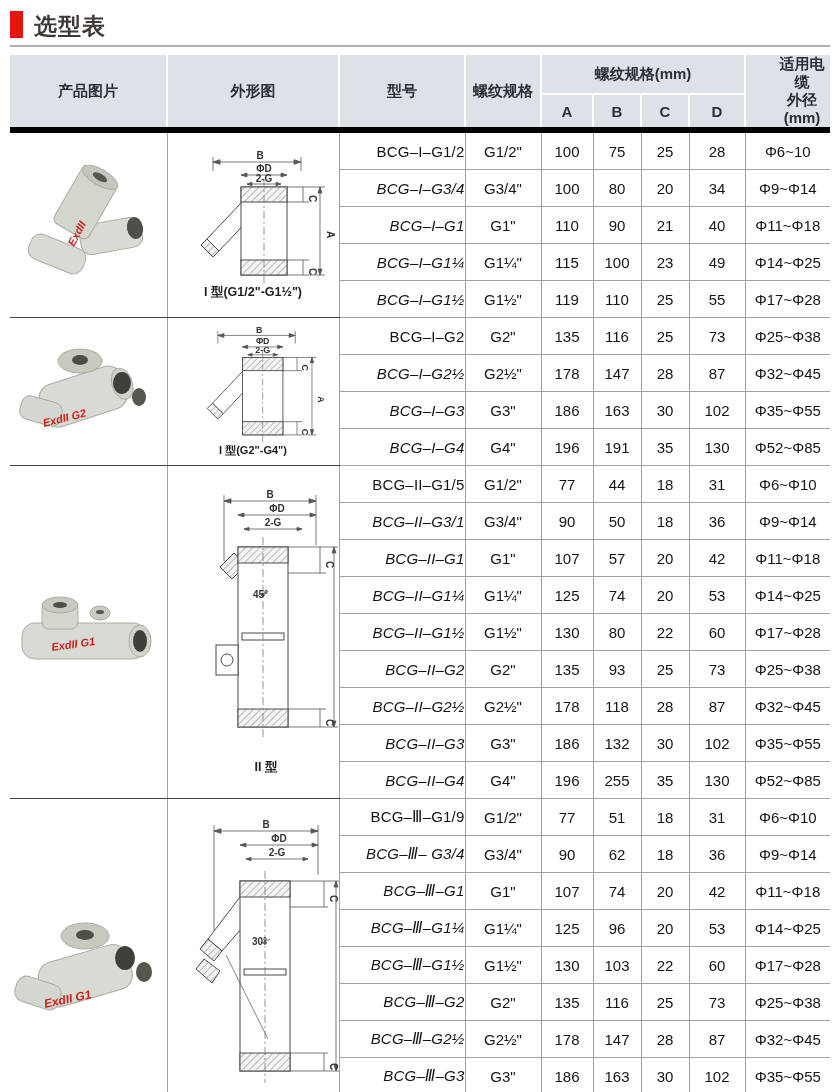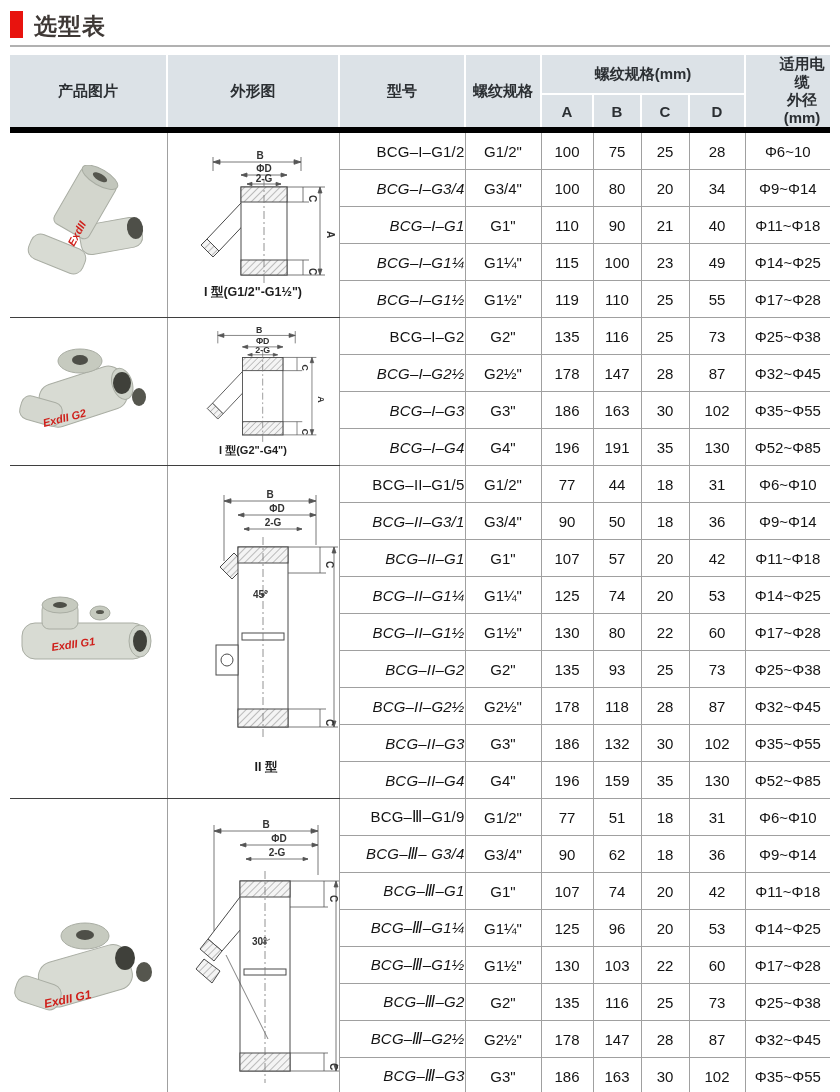--- a/index.html
+++ b/index.html
@@ -424,21 +424,21 @@
           <td class="num-cell">186</td>
           <td class="num-cell">132</td>
           <td class="num-cell">30</td>
           <td class="num-cell">102</td>
           <td class="cable-cell">Φ35~Φ55</td>
         </tr>
         <tr>
           <td class="model-cell">BCG–II–G4</td>
           <td class="thread-cell">G4"</td>
           <td class="num-cell">196</td>
-          <td class="num-cell">159</td>
+          <td class="num-cell">255</td>
           <td class="num-cell">35</td>
           <td class="num-cell">130</td>
           <td class="cable-cell">Φ52~Φ85</td>
         </tr>
         <tr class="section-start">
           <td rowspan="9" class="photo-cell">
     <svg width="150" height="120" viewBox="0 0 150 120">
       <g transform="rotate(-16 75 70)">
         <rect x="26" y="48" width="92" height="46" rx="15" fill="#d8dbd3" stroke="#a9ada3"></rect>
       </g>

